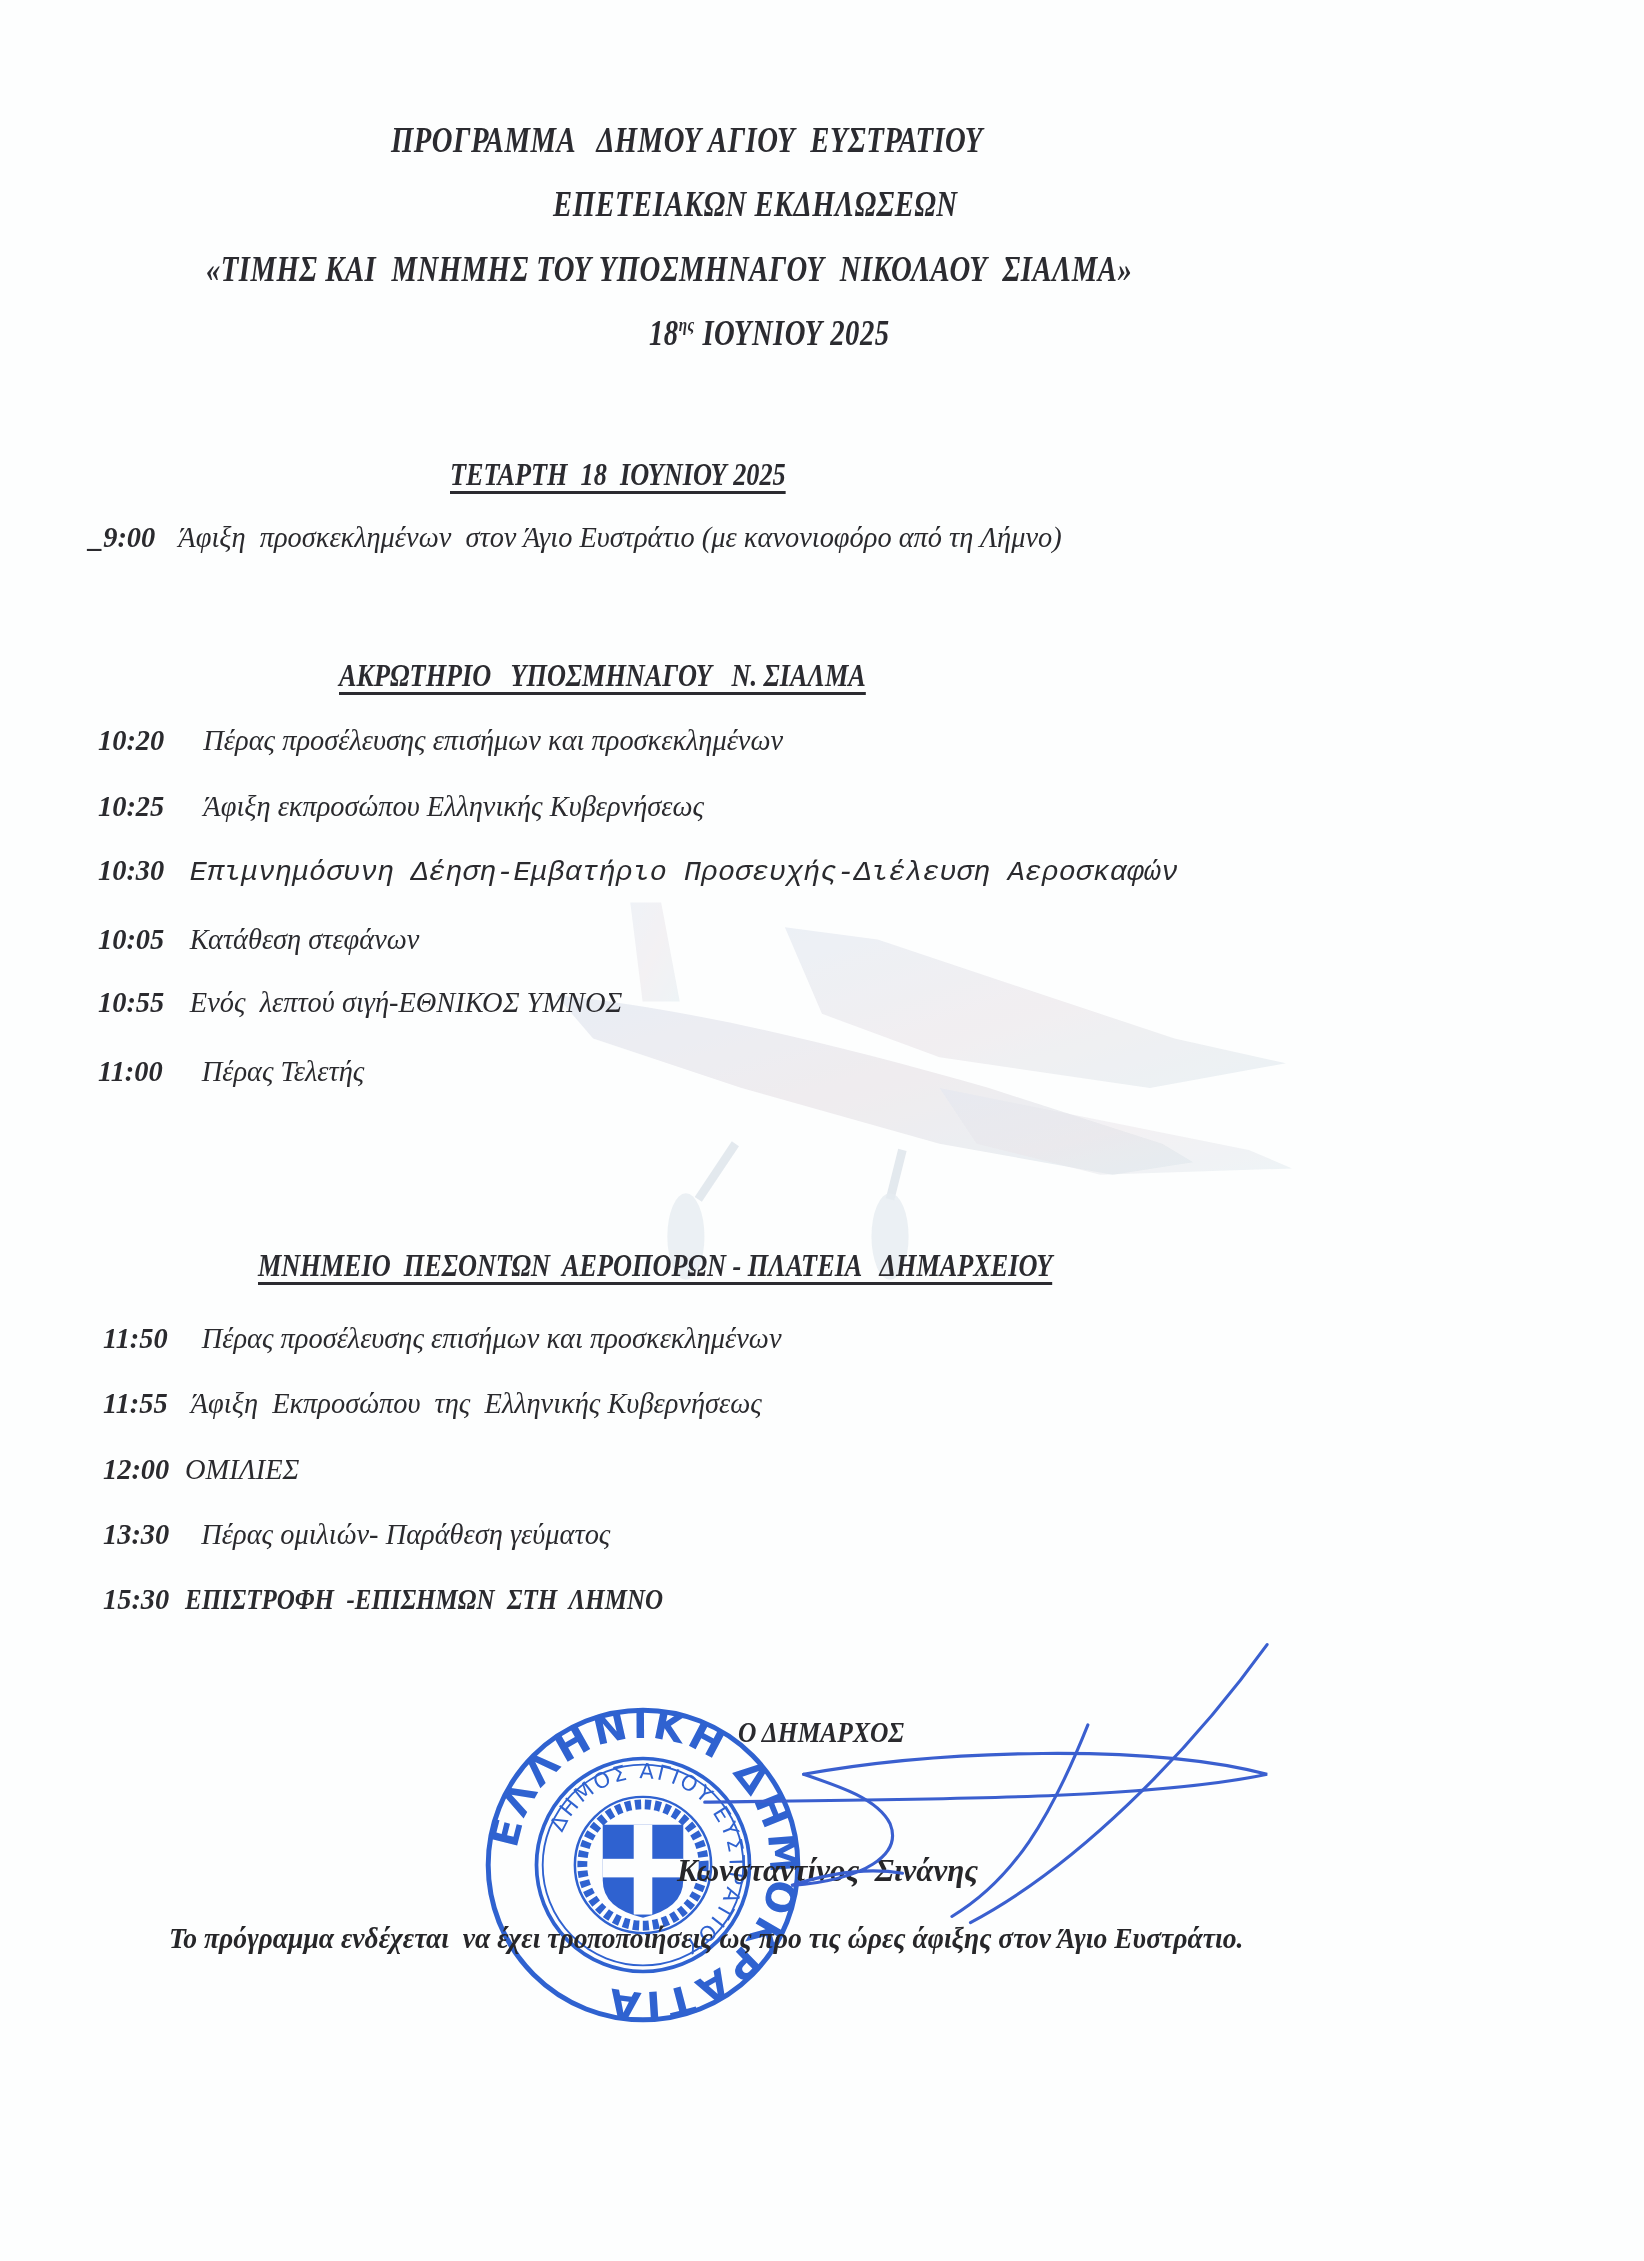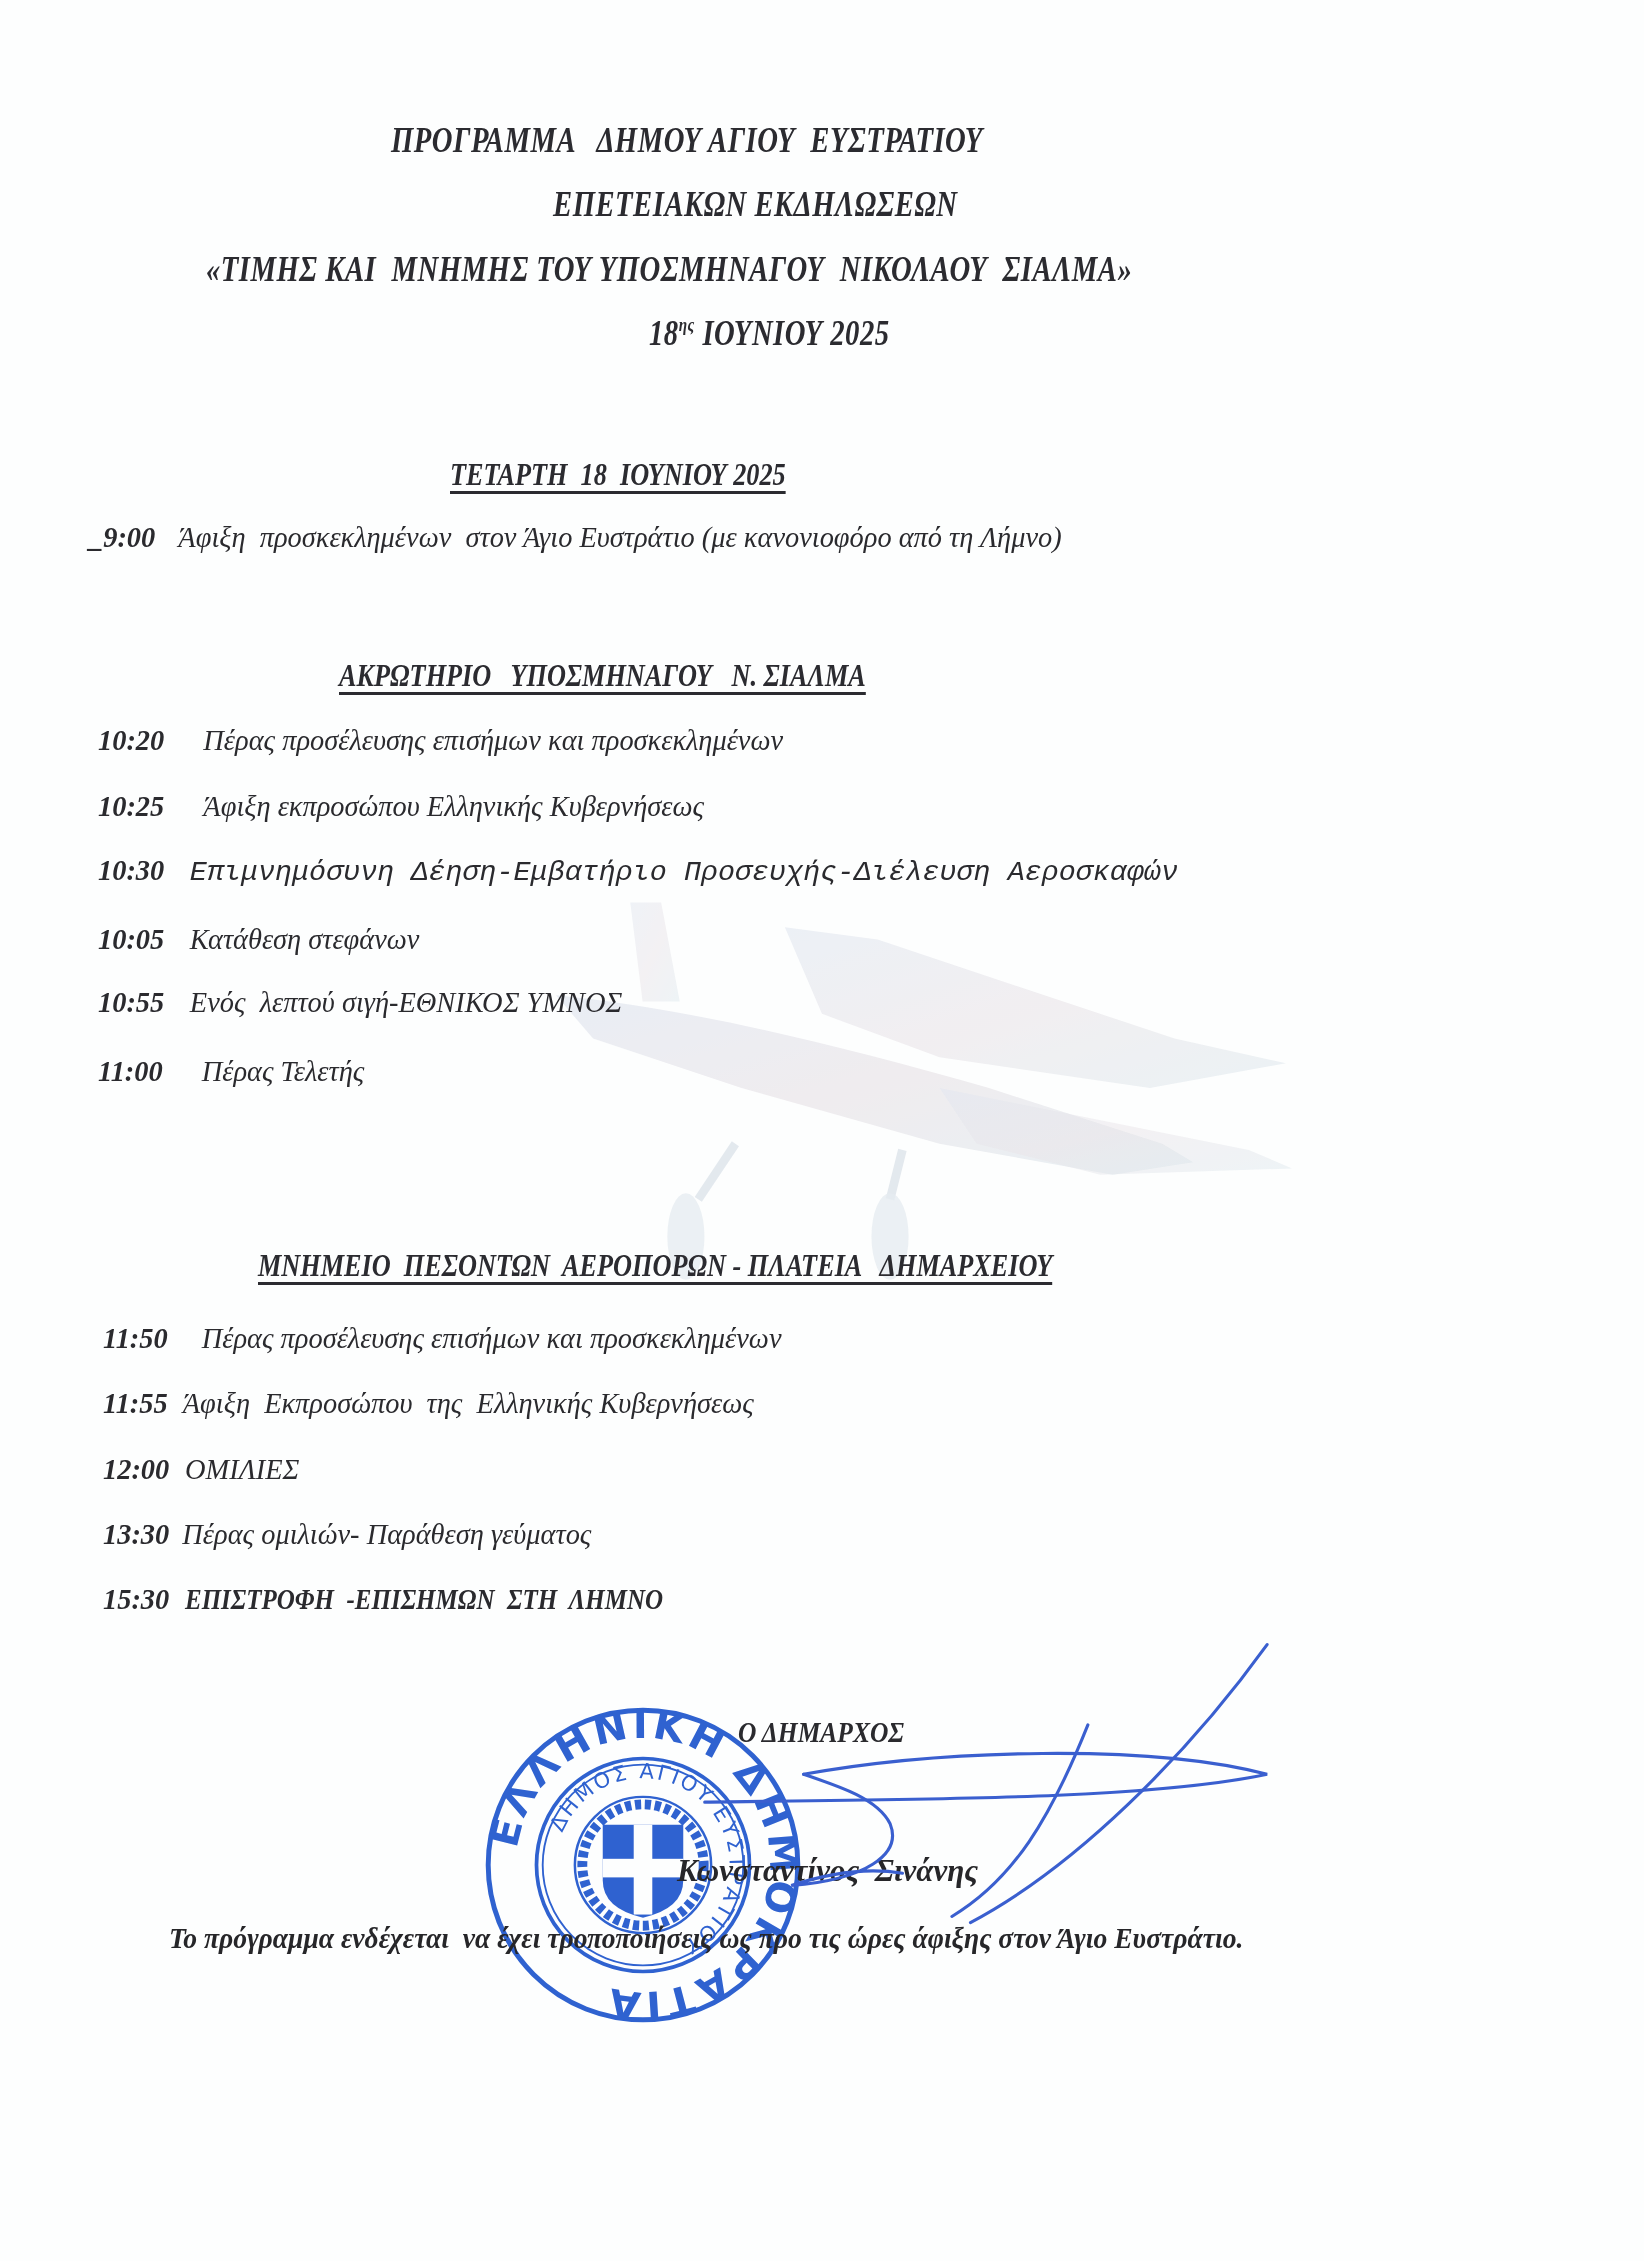--- a/index.html
+++ b/index.html
@@ -105,29 +105,29 @@
 </div>
 
 <div class="abs heading" style="left:258px; top:1247px; white-space:pre;">ΜΝΗΜΕΙΟ  ΠΕΣΟΝΤΩΝ  ΑΕΡΟΠΟΡΩΝ - ΠΛΑΤΕΙΑ   ΔΗΜΑΡΧΕΙΟΥ</div>
 
 <div class="abs row" style="left:103px; top:1323px;">
   <span class="time">11:50</span>
   <span class="desc" style="margin-left:27px;">Πέρας προσέλευσης επισήμων και προσκεκλημένων</span>
 </div>
 <div class="abs row" style="left:103px; top:1388px;">
   <span class="time">11:55</span>
-  <span class="desc" style="margin-left:8px; white-space:pre;">Άφιξη  Εκπροσώπου  της  Ελληνικής Κυβερνήσεως</span>
+  <span class="desc" style="margin-left:16px; white-space:pre;">Άφιξη  Εκπροσώπου  της  Ελληνικής Κυβερνήσεως</span>
 </div>
 <div class="abs row" style="left:103px; top:1454px;">
   <span class="time">12:00</span>
   <span class="desc" style="margin-left:8.7px;">ΟΜΙΛΙΕΣ</span>
 </div>
 <div class="abs row" style="left:103px; top:1519px;">
   <span class="time">13:30</span>
-  <span class="desc" style="margin-left:6px;">Πέρας ομιλιών- Παράθεση γεύματος</span>
+  <span class="desc" style="margin-left:25px;">Πέρας ομιλιών- Παράθεση γεύματος</span>
 </div>
 <div class="abs row" style="left:103px; top:1584px;">
   <span class="time">15:30</span>
   <span class="desc caps" style="margin-left:8.7px; white-space:pre;">ΕΠΙΣΤΡΟΦΗ  -ΕΠΙΣΗΜΩΝ  ΣΤΗ  ΛΗΜΝΟ</span>
 </div>
 
 <svg class="stamp" style="left:482px; top:1704px;" width="322" height="322" viewBox="0 0 520 520">
   <defs>
     <path id="outerArc" d="M 260 260 m -205 0 a 205 205 0 1 1 410 0 a 205 205 0 1 1 -410 0"></path>
     <path id="innerArc" d="M 260 260 m -140 0 a 140 140 0 1 1 280 0 a 140 140 0 1 1 -280 0"></path>

